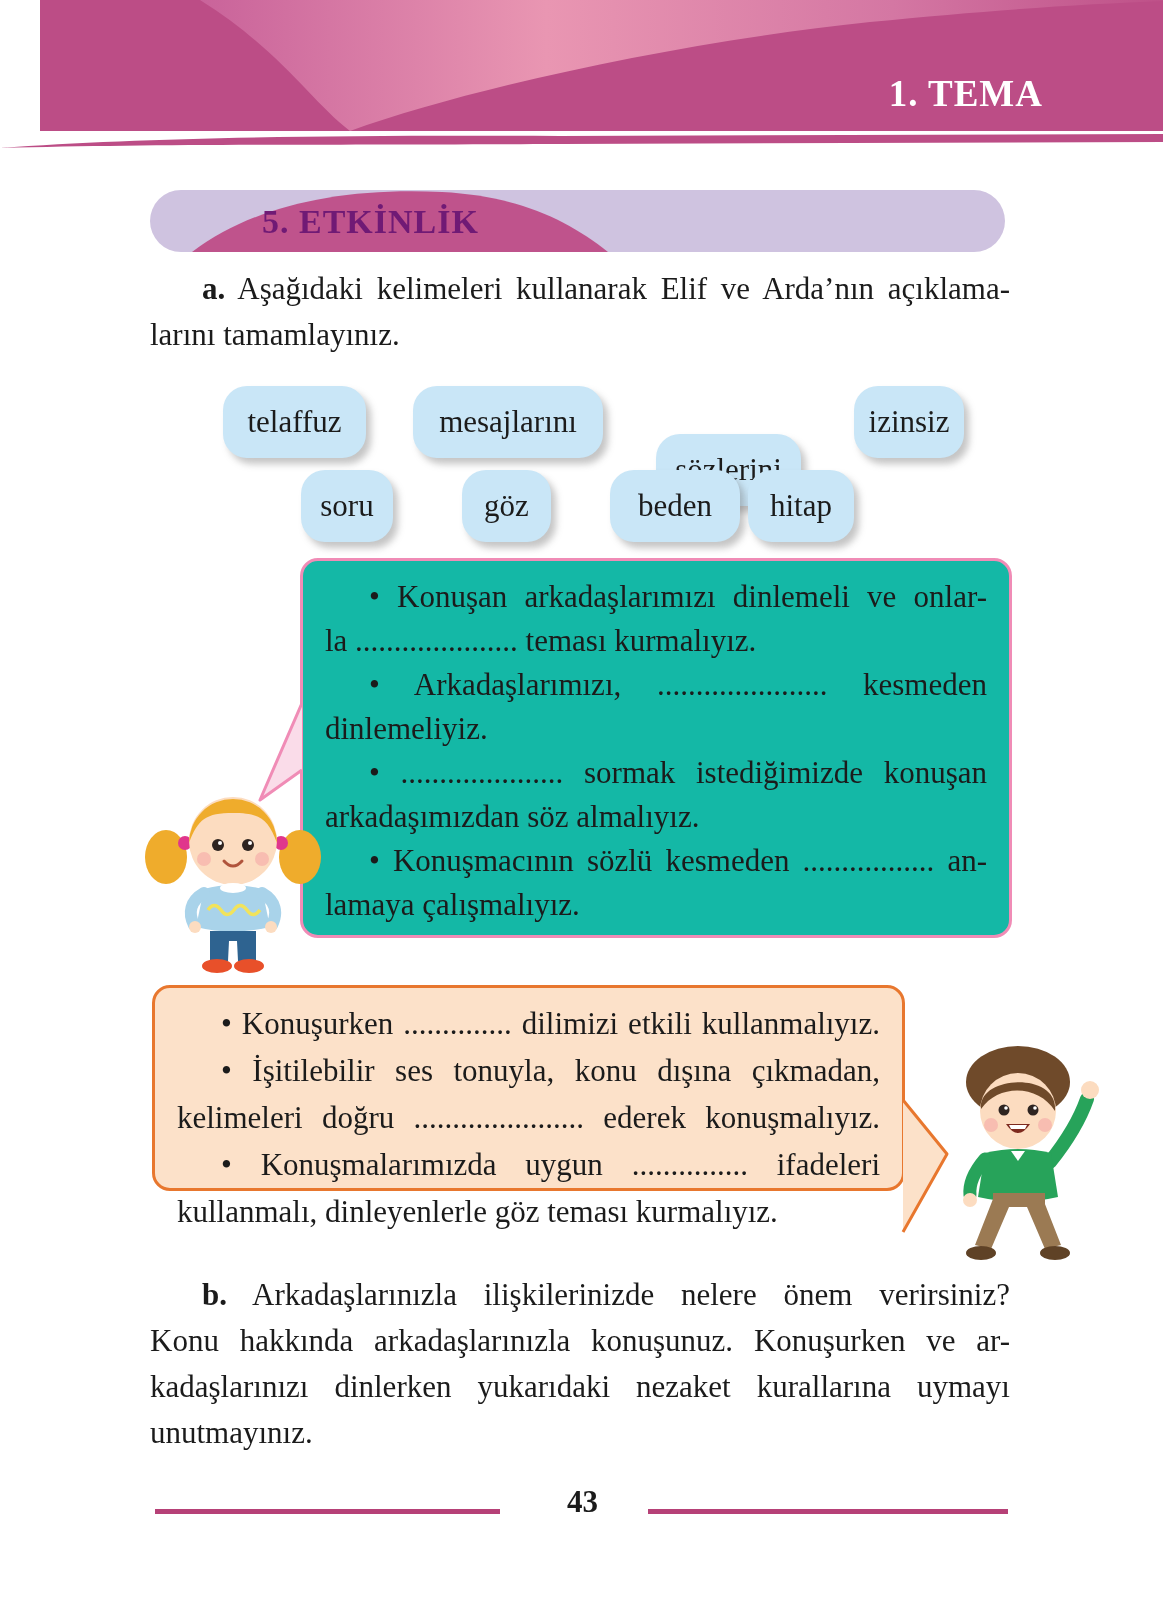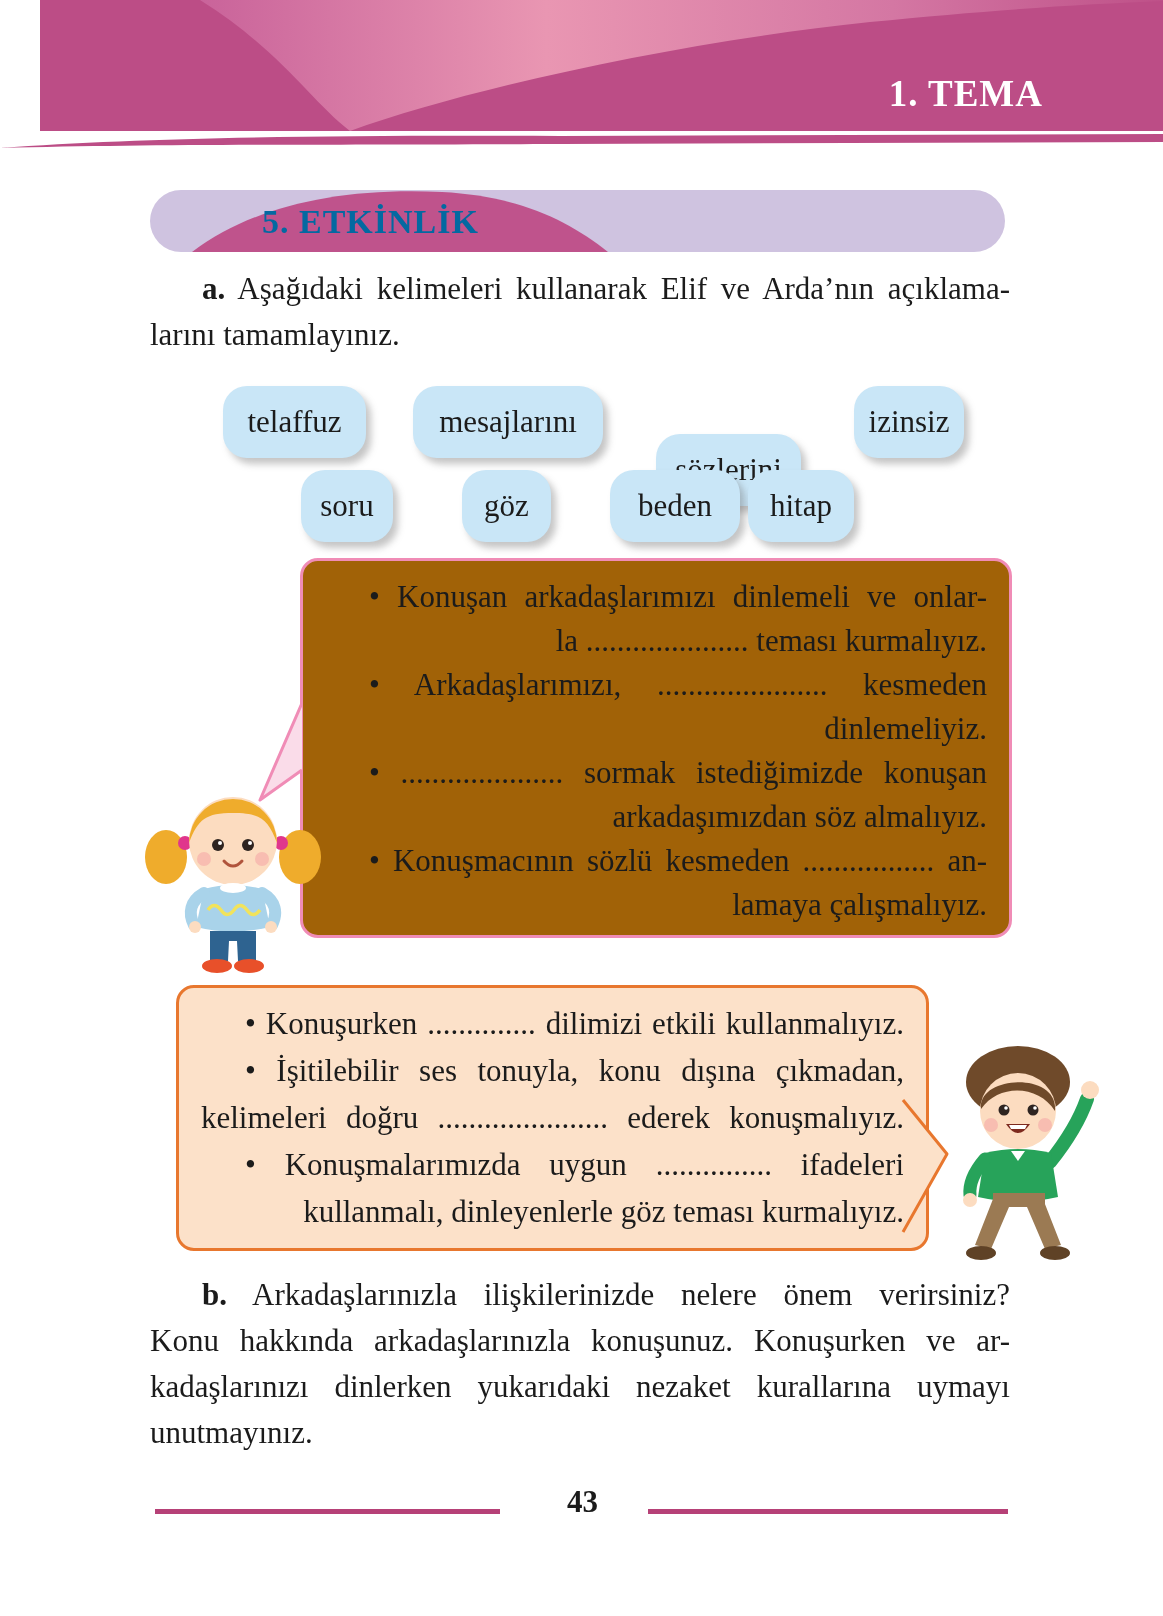--- a/index.html
+++ b/index.html
@@ -5,37 +5,37 @@
   html,body{margin:0;padding:0;background:#fff;}
   .page{position:relative;width:1163px;height:1616px;background:#ffffff;overflow:hidden;
         font-family:"Liberation Serif",serif;color:#1b1b1b;}
   
   .header{position:absolute;left:0;top:0;width:1163px;height:131px;padding-left:40px;}
   .tema{position:absolute;top:72px;right:160px;color:#ffffff;font-weight:bold;font-size:37px;letter-spacing:1px;}
   .swoosh{position:absolute;left:0;top:131px;width:1163px;height:20px;}
   
   .banner{position:absolute;left:150px;top:190px;width:855px;height:62px;background:#cfc3e0;border-radius:31px;overflow:hidden;}
   .banner svg{position:absolute;left:0;top:0;}
-  .banner-title{position:absolute;left:112px;top:13px;color:#0369a1;font-weight:bold;font-size:34px;letter-spacing:1px;}
+  .banner-title{position:absolute;left:112px;top:13px;color:#701a75;font-weight:bold;font-size:34px;letter-spacing:1px;}
   
   .textline{font-size:31px;line-height:46px;}
   .pind{text-indent:52px;}
   .j{text-align:justify;text-align-last:justify;}
   .para-a{position:absolute;left:150px;top:266px;width:860px;}
   .para-b{position:absolute;left:150px;top:1272px;width:860px;}
   b.lead{font-weight:bold;}
   
   .chip{position:absolute;height:72px;background:#c9e6f7;border-radius:24px;
         display:flex;align-items:center;justify-content:center;font-size:31px;
         box-shadow:5px 6px 7px rgba(110,110,110,0.40);}
   
   .bubble{position:absolute;box-sizing:border-box;border-radius:18px;}
-  .bubble-elif{left:300px;top:558px;width:712px;height:380px;background:#a16207;border:3px solid #f08cb6;padding:14px 22px 0 22px;}
-  .bubble-arda{left:152px;top:985px;width:753px;height:266px;background:#fce1c9;border:3px solid #e8772e;padding:12px 22px 0 22px;margin-left:24px;}
-  .bline{font-size:31px;line-height:44px;text-align:right;}
+  .bubble-elif{left:300px;top:558px;width:712px;height:380px;background:#14b8a6;border:3px solid #f08cb6;padding:14px 22px 0 22px;}
+  .bubble-arda{left:152px;top:985px;width:753px;height:206px;background:#fce1c9;border:3px solid #e8772e;padding:12px 22px 0 22px;}
+  .bline{font-size:31px;line-height:44px;}
   .bubble-arda .bline{line-height:47px;}
   .ind{text-indent:44px;}
   .tail{position:absolute;}
   .tail-elif{left:257px;top:700px;}
   .tail-arda{left:899px;top:1096px;}
   
   .girl{position:absolute;left:140px;top:755px;}
   .boy{position:absolute;left:915px;top:1027px;}
   
   .frule{position:absolute;top:1509px;height:5px;background:#b64177;}

